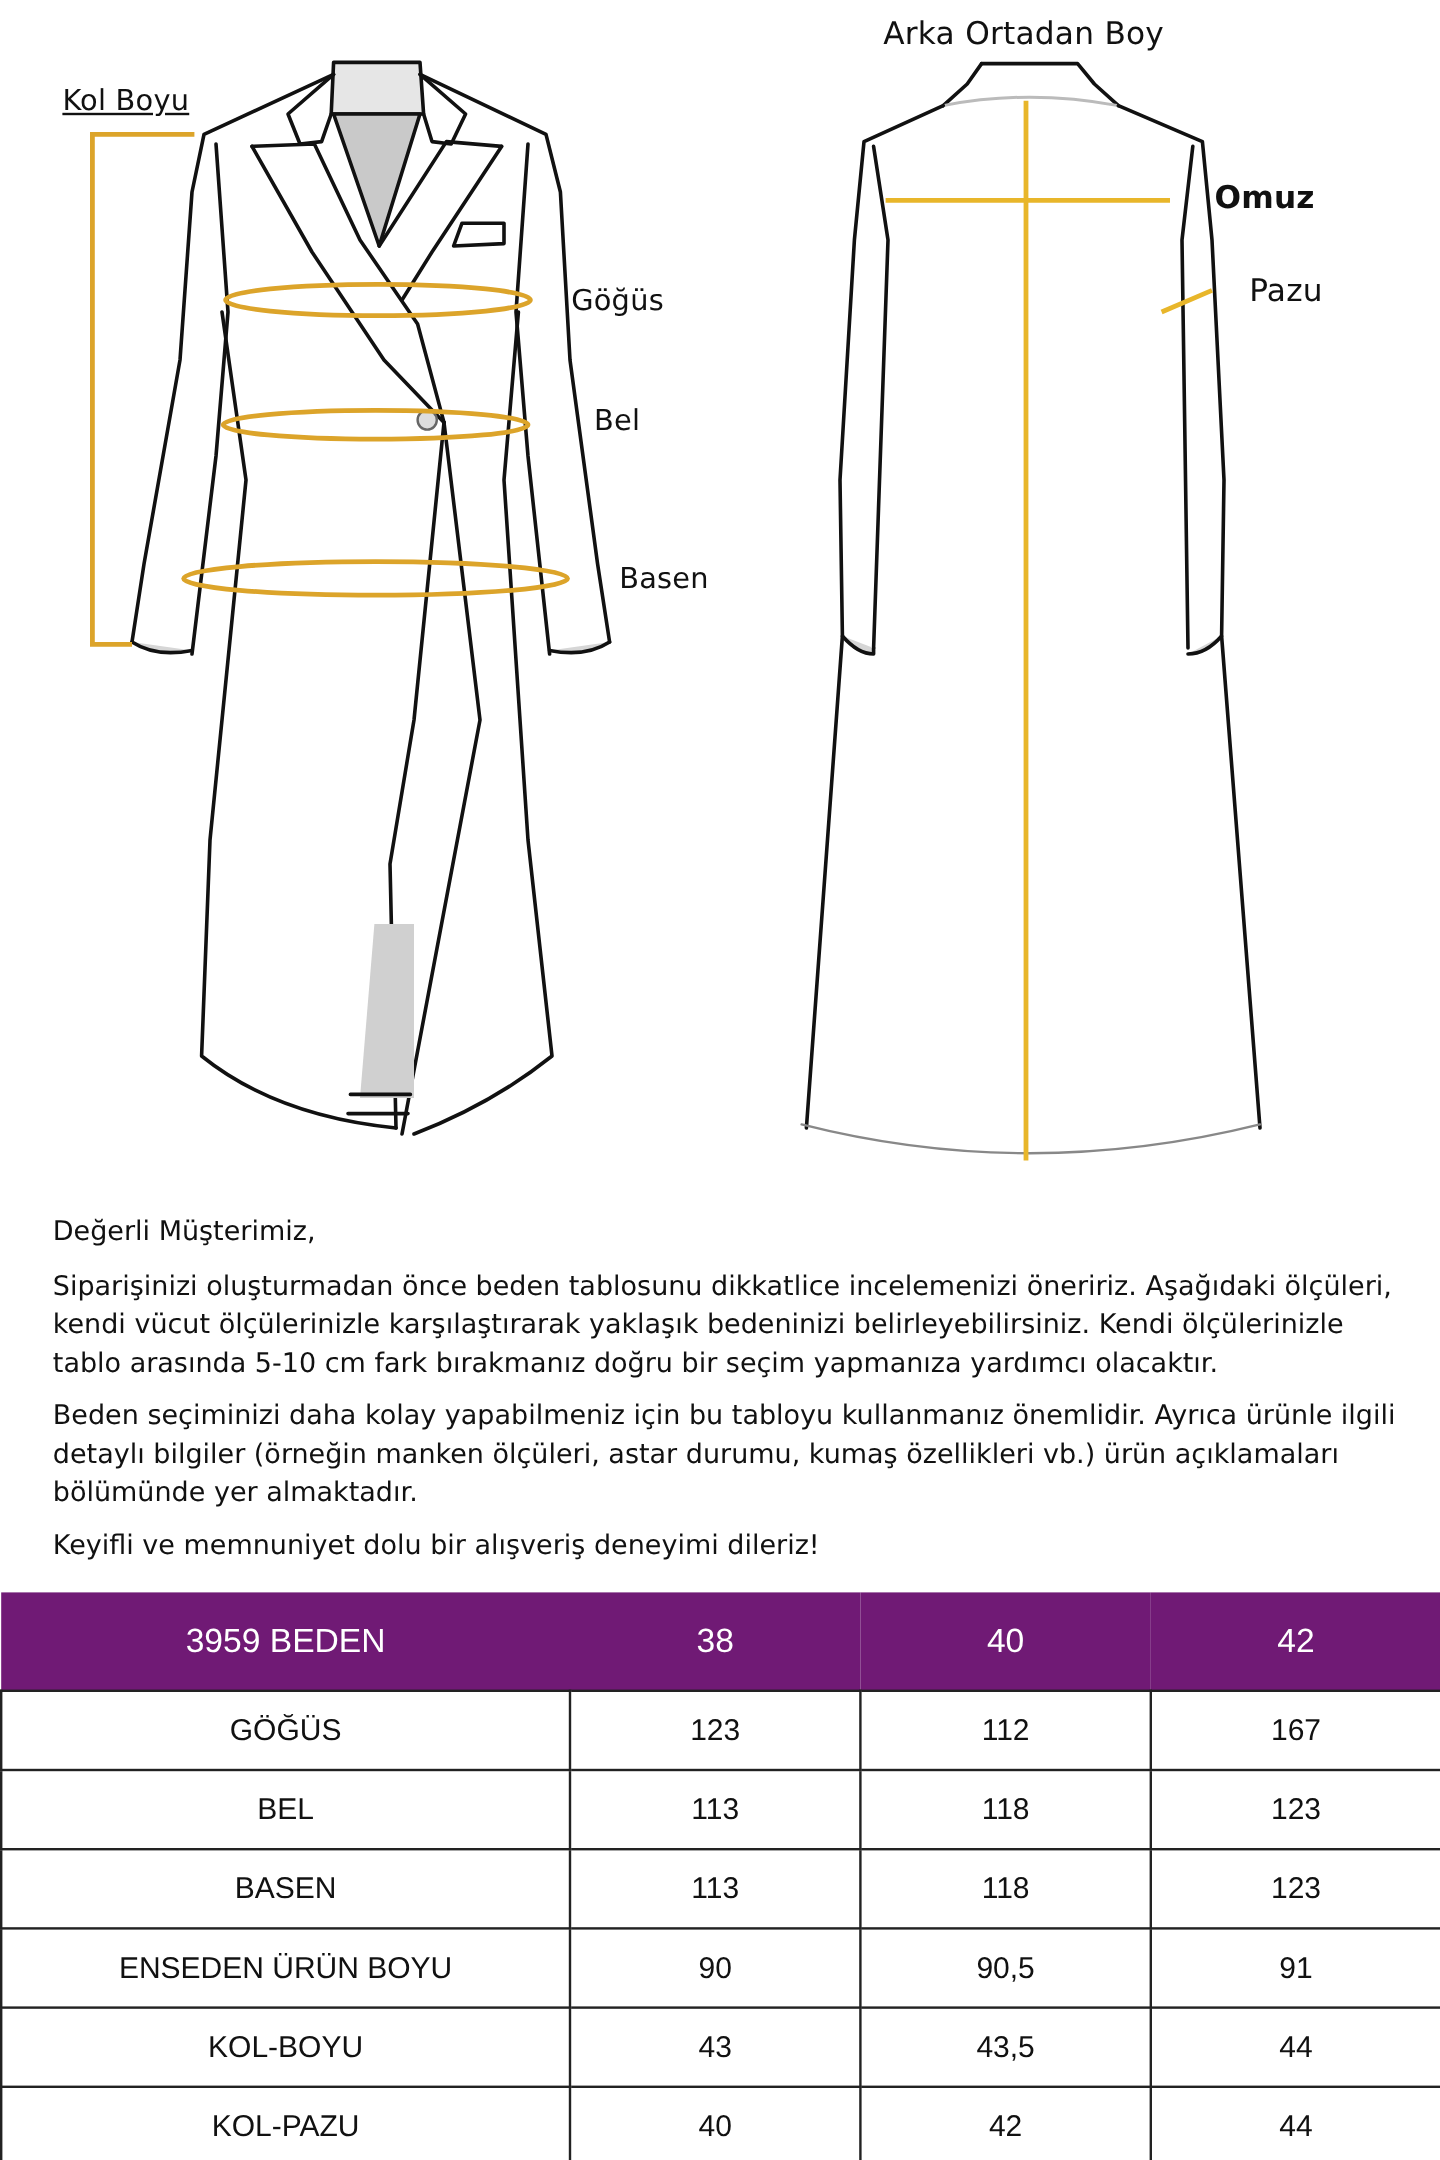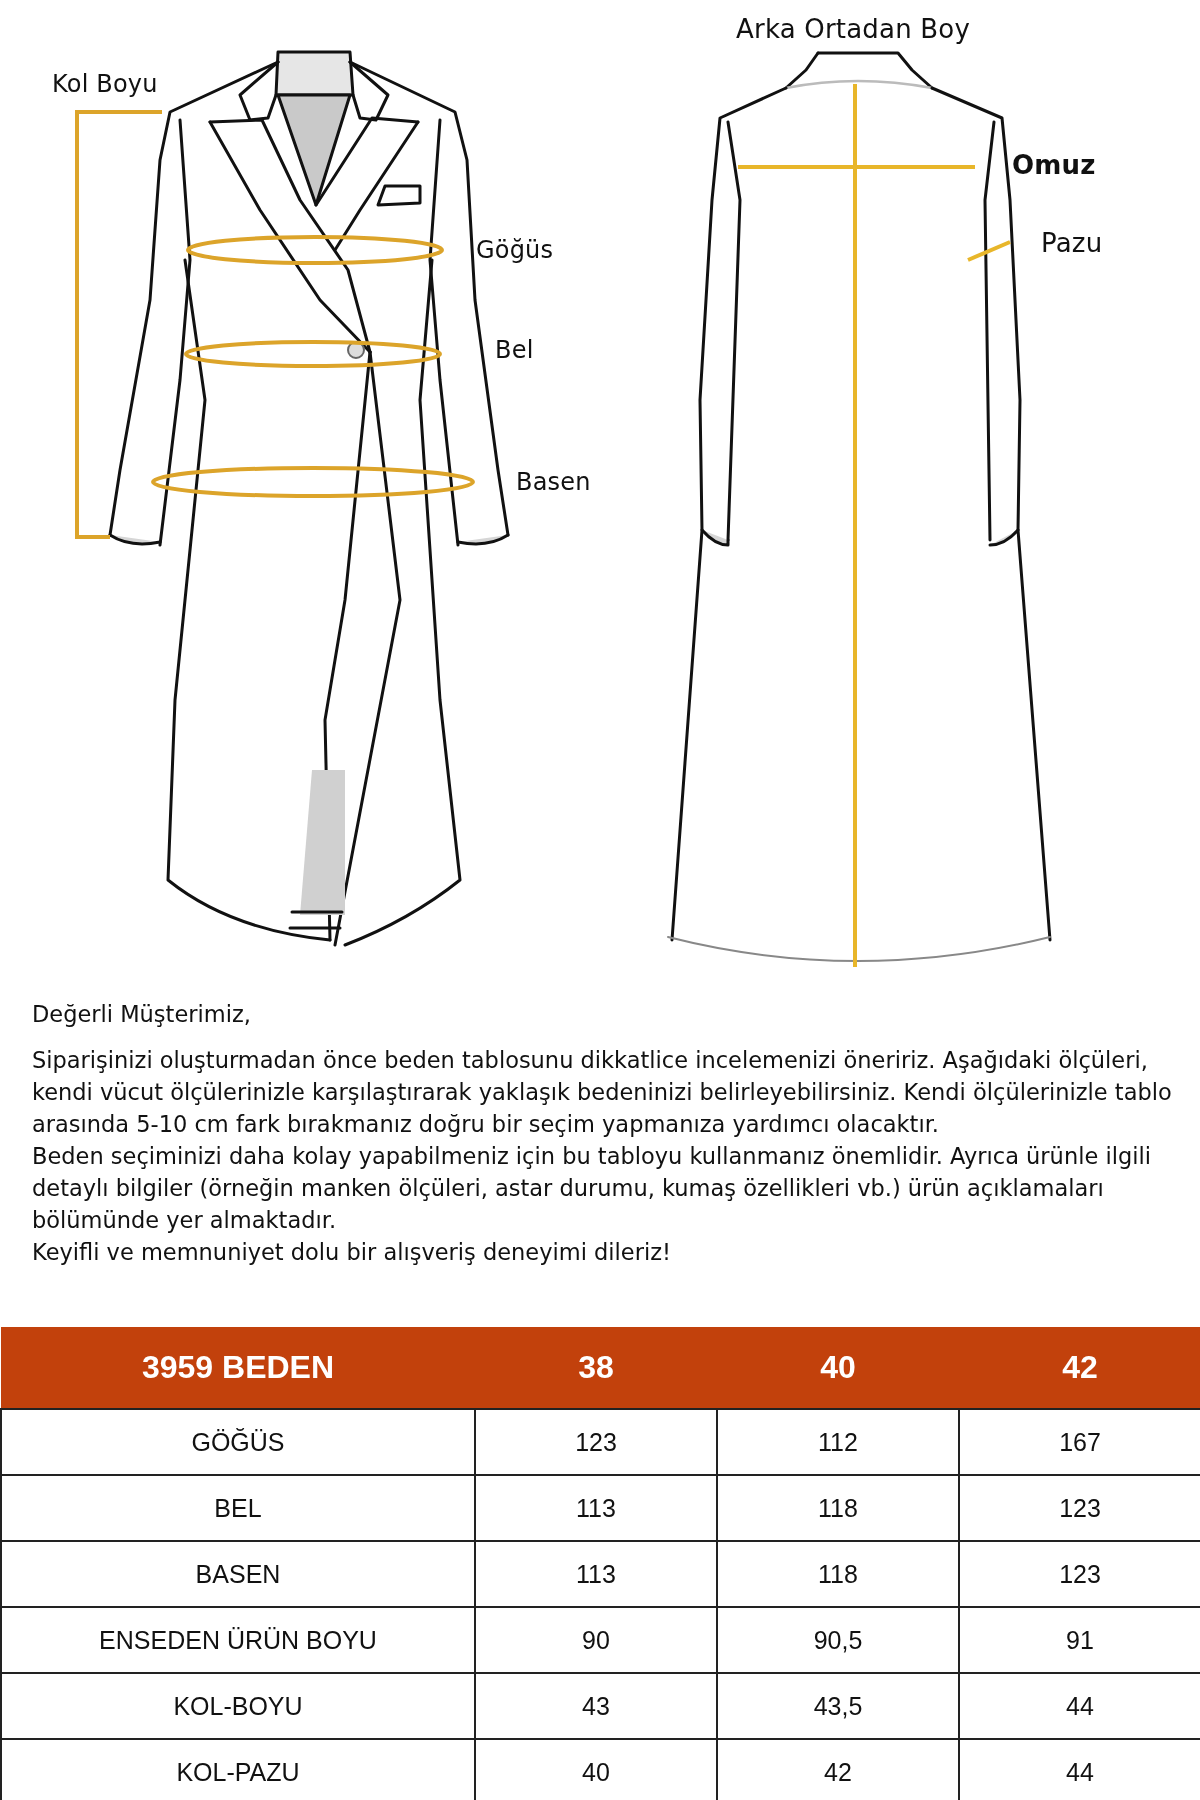--- a/index.html
+++ b/index.html
@@ -2,25 +2,25 @@
 <html><head>
 <meta charset="utf-8">
 <style>
   html, body { margin:0; padding:0; background:#ffffff; }
   body { width:1200px; height:1800px; position:relative; overflow:hidden;
          font-family:"DejaVu Sans", "Liberation Sans", sans-serif; color:#111; }
   .diagram { position:absolute; left:0; top:0; width:1200px; height:990px; }
   .diagram svg { position:absolute; left:0; top:0; }
   .lbl { position:absolute; font-size:24px; color:#111; white-space:nowrap; letter-spacing:0.2px; }
   .intro { position:absolute; left:32px; top:998px; width:1150px; font-size:22.5px; line-height:32px; color:#111; }
-  .intro p { margin:0; }
+  .intro p { margin:12px; }
   .intro .greet { margin-bottom:14px; }
   table.size { position:absolute; left:0; top:1327px; width:1200px; border-collapse:collapse; table-layout:fixed; }
   table.size th, table.size td { text-align:center; font-family:"Liberation Sans", sans-serif; font-size:25px; }
-  table.size thead th { background:#c2410c; color:#fff; font-weight:bold; height:79px; font-size:32px; }
+  table.size thead th { background:#701a75; color:#fff; font-weight:normal; height:79px; font-size:28px; }
   table.size tbody td { border:2px solid #222; height:62px; color:#111; }
   table.size col.c0 { width:474px; }
   table.size col.cx { width:242px; }
 </style>
 </head>
 <body>
 
 <div class="diagram">
   <svg width="1200" height="990" viewBox="0 0 1200 990">
 
@@ -81,21 +81,21 @@
       <path d="M1018 530 Q1005 545 990 545" fill="#d6d6d6"></path>
       <path d="M668 937 Q857 985 1050 937" stroke="#888" stroke-width="2"></path>
     </g>
     <g fill="none" stroke="#E8B62A" stroke-width="4">
       <line x1="855" y1="84" x2="855" y2="967"></line>
       <line x1="738" y1="167" x2="975" y2="167"></line>
       <line x1="968" y1="260" x2="1010" y2="242"></line>
     </g>
   </svg>
 
-  <div class="lbl" style="left:52px; top:70px;">Kol Boyu</div>
+  <div class="lbl" style="left:52px; top:70px;text-decoration:underline;">Kol Boyu</div>
   <div class="lbl" style="left:476px; top:236px;">Göğüs</div>
   <div class="lbl" style="left:495px; top:336px;">Bel</div>
   <div class="lbl" style="left:516px; top:468px;">Basen</div>
   <div class="lbl" style="left:736px; top:14px; font-size:26px;">Arka Ortadan Boy</div>
   <div class="lbl" style="left:1012px; top:150px; font-size:26px;font-weight:bold;">Omuz</div>
   <div class="lbl" style="left:1041px; top:228px; font-size:26px;">Pazu</div>
 </div>
 
 <div class="intro">
   <p class="greet">Değerli Müşterimiz,</p>

